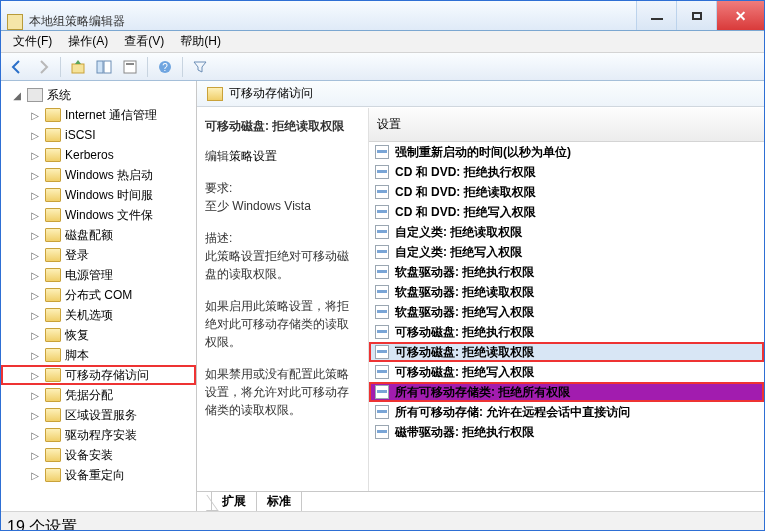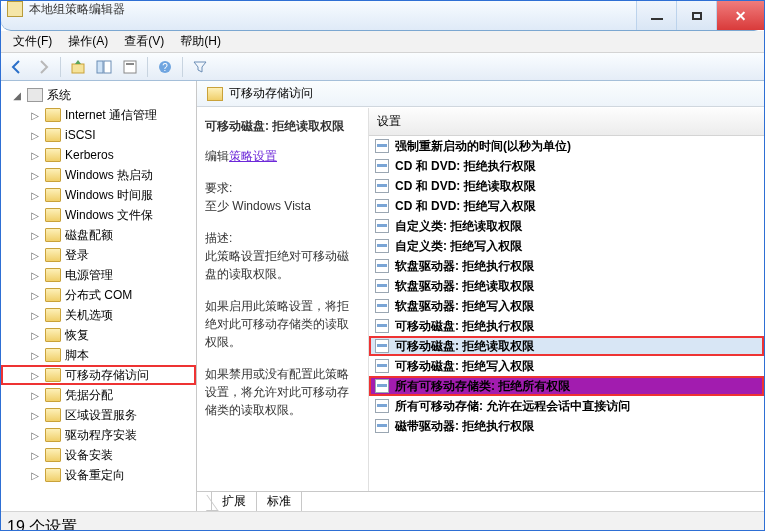--- a/index.html
+++ b/index.html
@@ -1,17 +1,17 @@
 <!DOCTYPE html>
 <html><head>
 <meta charset="utf-8">
 <style>
 * { margin: 0; padding: 0; box-sizing: border-box; font-family: "Microsoft YaHei", Tahoma, sans-serif; }
 body { width: 765px; height: 531px; background: #fff; border: 1px solid #2e6fd4; overflow: hidden; }
-.titlebar { height: 30px; background: linear-gradient(#f7fbff,#dfeaf7); display: flex; align-items: flex-start; padding-left: 6px; border-bottom: 1px solid #7ba7d1; border-radius: 10px; }
+.titlebar { height: 30px; background: linear-gradient(#f7fbff,#dfeaf7); display: flex; align-items: flex-end; padding-left: 6px; border-bottom: 1px solid #7ba7d1; }
 .titlebar .icon { width: 16px; height: 16px; background: #f5e6a8; border: 1px solid #b89b3a; margin-right: 6px; }
 .titlebar .title { font-size: 12px; color: #333; flex: 1; }
 .winbtns { display: flex; align-self: stretch; }
 .winbtn { width: 40px; display: flex; align-items: center; justify-content: center; font-size: 14px; color: #333; background: linear-gradient(#f0f5fc,#d9e6f5); border-left: 1px solid #bcd3ec; cursor: default; }
 .winbtn.min span { display: block; width: 12px; height: 2px; background: #333; margin-top: 6px; }
 .winbtn.max span { display: block; width: 10px; height: 8px; border: 2px solid #333; }
 .winbtn.close { width: 48px; background: linear-gradient(#f07c7c,#d93a3a); color: #fff; font-weight: bold; }
 .menubar { height: 22px; background: #f2f2f2; display: flex; align-items: center; padding-left: 4px; border-bottom: 1px solid #d4d4d4; }
 .menubar .item { font-size: 12px; padding: 0 8px; color: #000; cursor: default; }
 .toolbar { height: 28px; background: linear-gradient(#fafdff,#e5edf7); display: flex; align-items: center; padding-left: 4px; border-bottom: 1px solid #a5bfd9; gap: 2px; }
@@ -27,33 +27,33 @@
 .tree li .sys { width: 16px; height: 14px; background: #e8e8e8; border: 1px solid #9a9a9a; margin: 0 4px; }
 .tree li.sel { outline: 2px solid #e33; outline-offset: -2px; }
 .tree li.root { font-weight: normal; }
 .tree .sub li { padding-left: 28px; }
 .right { flex: 1; display: flex; flex-direction: column; }
 .rhead { height: 26px; background: linear-gradient(#fafdfe,#eef4fa); border-bottom: 1px solid #d0d7de; display: flex; align-items: center; padding-left: 10px; font-size: 12px; }
 .rhead .fld { width: 16px; height: 14px; background: linear-gradient(#fdf0b8,#f0cf6b); border: 1px solid #c9a23a; margin-right: 6px; }
 .rbody { flex: 1; display: flex; overflow: hidden; border-top: 1px solid #fff; }
 .desc { width: 172px; padding: 10px 8px; font-size: 12px; color: #333; border-right: 1px solid #e0e0e0; }
 .desc h4 { font-size: 12px; margin-bottom: 12px; }
-.desc a { color: #6d28d9; text-decoration: underline; cursor: default; }
+.desc a { color: #000000; cursor: default; }
 .desc .blk { margin-bottom: 14px; line-height: 1.5; }
 .settings { flex: 1; overflow: auto; font-size: 12px; }
-.settings .hdr { height: 28px; background: linear-gradient(#fdfdfd,#ececec); border-bottom: 1px solid #d4d4d4; padding-left: 8px; display: flex; align-items: center; font-size: 12px; }
+.settings .hdr { height: 34px; background: linear-gradient(#fdfdfd,#ececec); border-bottom: 1px solid #d4d4d4; padding-left: 8px; display: flex; align-items: center; font-size: 12px; }
 .settings ul { list-style: none; font-weight: bold; }
 .settings li { height: 20px; display: flex; align-items: center; padding-left: 6px; cursor: default; }
 .settings li .sic { width: 14px; height: 14px; border: 1px solid #9aa6b2; background: #fff; margin-right: 6px; position: relative; }
 .settings li .sic::before { content: ""; position: absolute; left: 1px; top: 4px; width: 10px; height: 3px; background: #7aa5d6; }
 .settings li.hl { outline: 2px solid #e33; outline-offset: -2px; background: #a21caf; }
 .settings li.hl.sel { background: #d8e6f5; }
 .tabs { height: 20px; border-top: 1px solid #c8c8c8; display: flex; align-items: flex-end; padding-left: 4px; font-size: 12px; background: #fff; }
 .tabs .corner { width: 12px; height: 16px; border-right: 1px solid #c8c8c8; border-bottom: 1px solid #c8c8c8; transform: skewX(35deg); margin-right: -2px; }
-.tab { padding: 1px 10px; border: 1px solid #c8c8c8; border-bottom: none; background: #fff; margin-right: 0; cursor: default; }
+.tab { padding: 1px 10px; border: 1px solid #c8c8c8; border-bottom: none; background: #fff; margin-right: 0; cursor: default; font-weight: bold; }
 .tab+.tab { border-left: none; }
 .status { height: 32px; background: #f2f2f2; border-top: 1px solid #d4d4d4; font-size: 16px; padding-left: 6px; display: flex; align-items: center; }
 </style>
 </head>
 <body>
 
 <div class="titlebar">
   <span class="icon"></span>
   <span class="title">本地组策略编辑器</span>
   <div class="winbtns">

